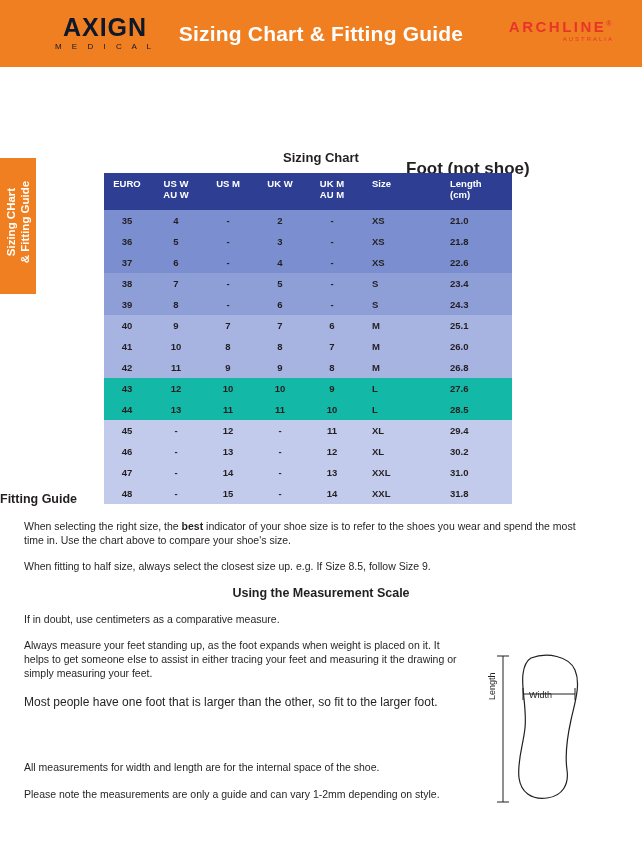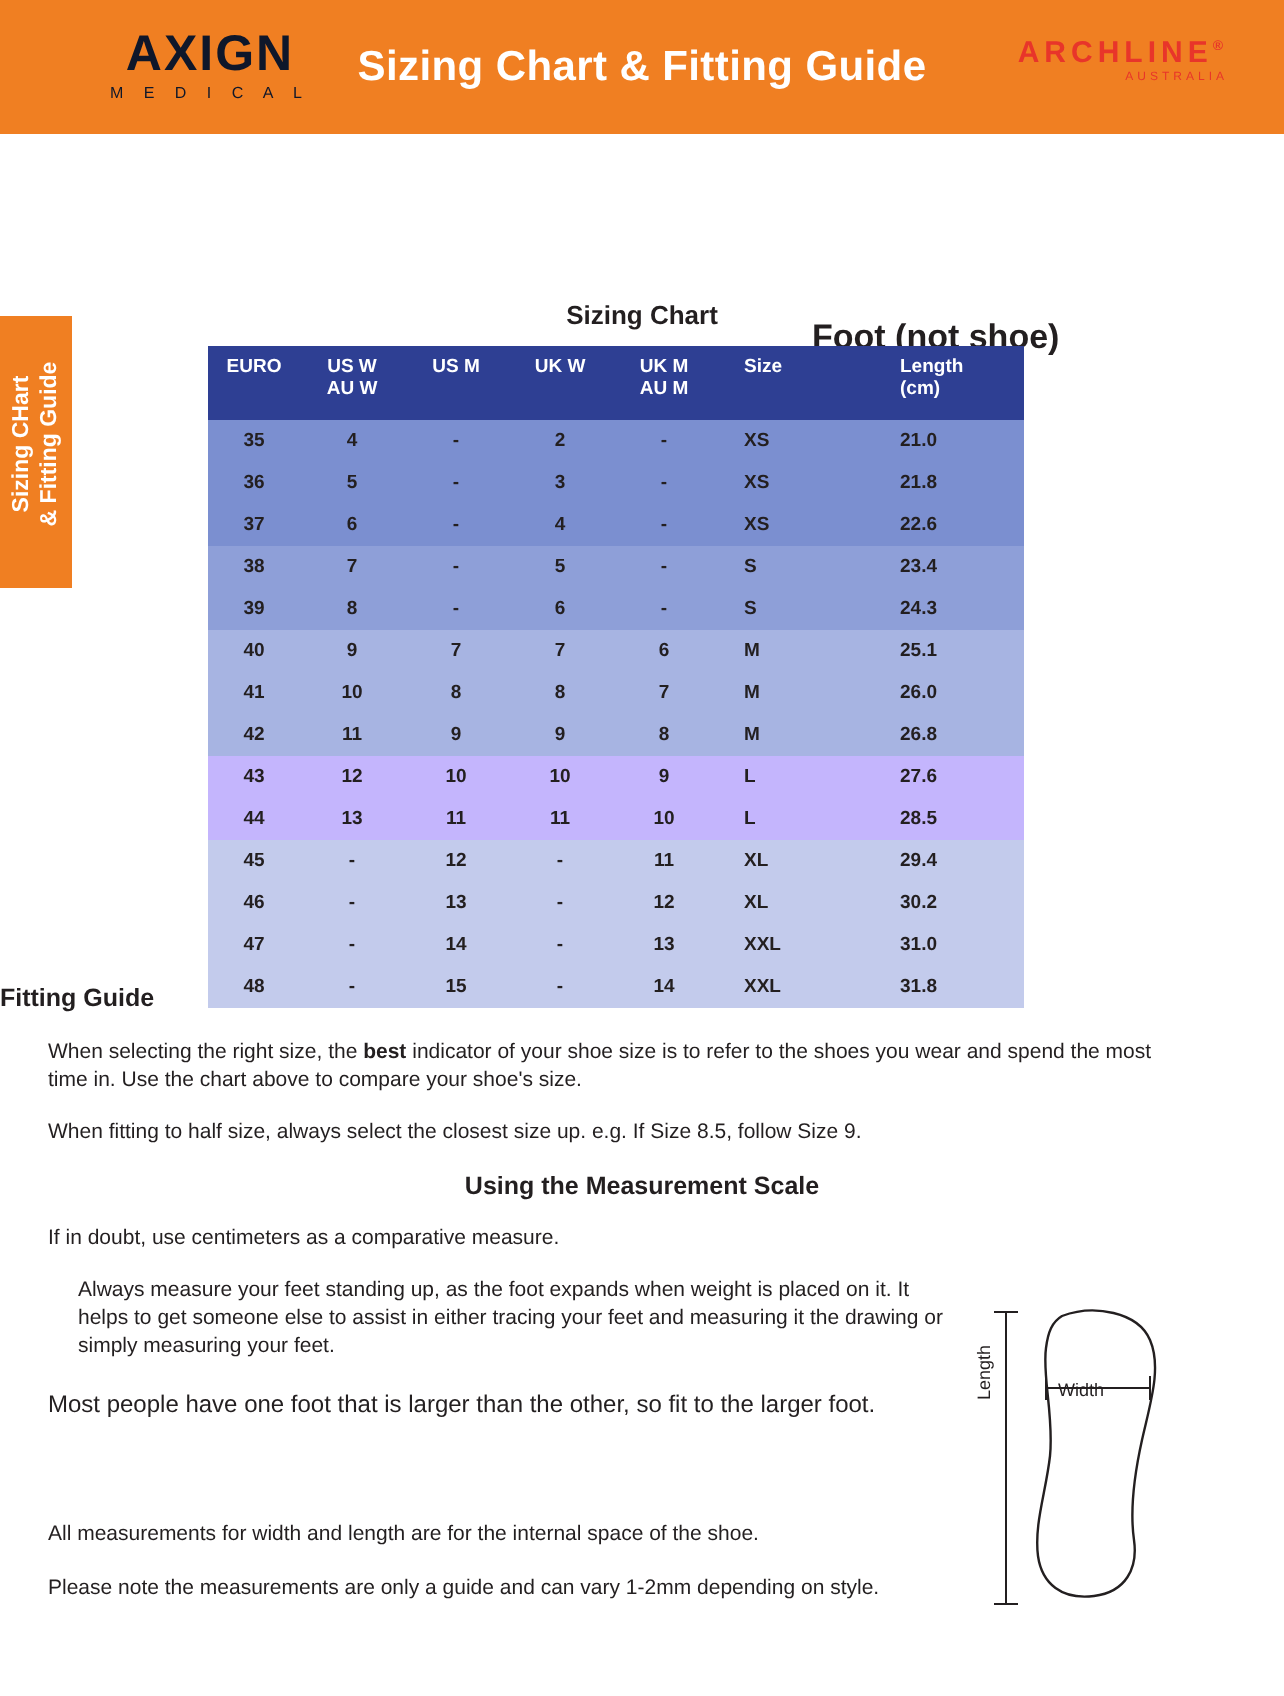--- a/index.html
+++ b/index.html
@@ -134,21 +134,21 @@
     text-align: center;
     padding: 3px 2px;
     height: 15px;
     color: #231f20;
     font-weight: bold;
     font-size: 9.5px;
   }
   table.sizing tbody tr.band-a td { background: #7b8fd0; }
   table.sizing tbody tr.band-b td { background: #8e9fd8; }
   table.sizing tbody tr.band-c td { background: #a7b4e2; }
-  table.sizing tbody tr.band-d td { background: #c4b5fd; }
+  table.sizing tbody tr.band-d td { background: #14b8a6; }
   table.sizing tbody tr.band-e td { background: #c3cbec; }
 
   table.sizing col.c-euro   { width: 46px; }
   table.sizing col.c-usw    { width: 52px; }
   table.sizing col.c-usm    { width: 52px; }
   table.sizing col.c-ukw    { width: 52px; }
   table.sizing col.c-ukm    { width: 52px; }
   table.sizing col.c-size   { width: 74px; }
   table.sizing col.c-length { width: 80px; }
 
@@ -194,21 +194,20 @@
     width: 460px;
     font-size: 10.5px;
     line-height: 14px;
   }
   .p4 {
     position: absolute;
     left: 24px; top: 638px;
     width: 440px;
     font-size: 10.5px;
     line-height: 14px;
-    margin-left: 15px;
   }
   .p5 {
     position: absolute;
     left: 24px; top: 695px;
     width: 440px;
     font-size: 12px;
     line-height: 14px;
   }
   .p6 {
     position: absolute;

